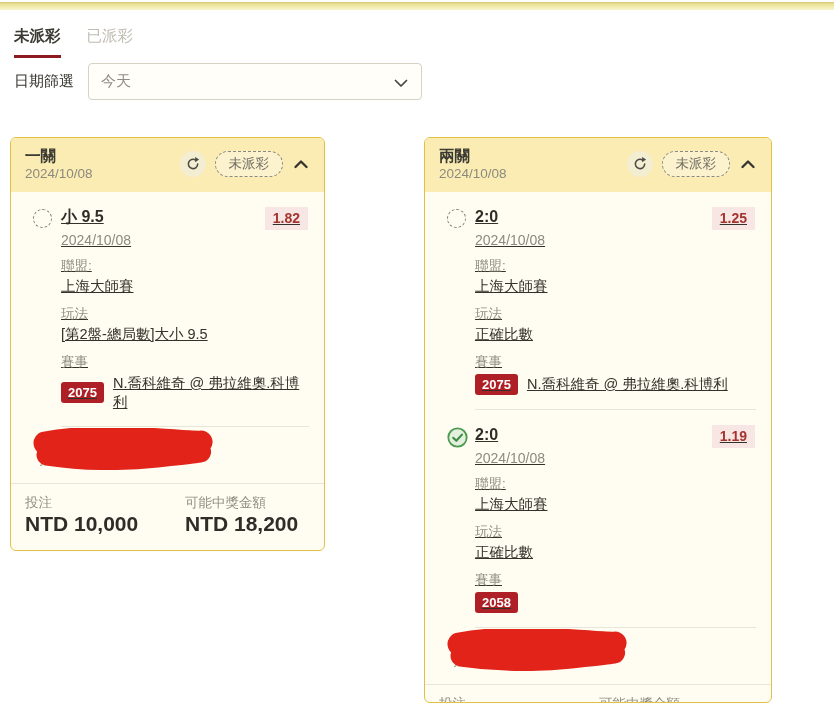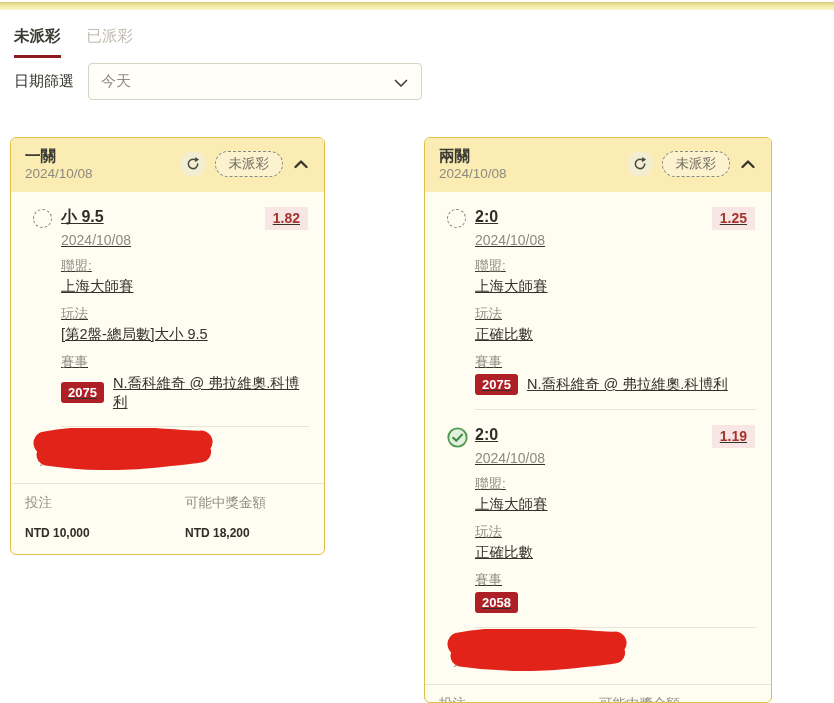--- a/index.html
+++ b/index.html
@@ -64,21 +64,21 @@
 
   
   .betid-area { position:relative; height:56px; }
   .betid-text { position:absolute; left:28px; top:24px; font-size:13.5px; color:#9a978e; }
   .scribble { position:absolute; left:18px; top:1px; }
 
   
   .card-footer { border-top:1px solid #e8e5d9; padding:10px 14px 14px 14px; display:flex; }
   .footer-col:first-child { width:160px; }
   .footer-label { font-size:13.5px; color:#918e85; }
-  .footer-value { font-size:12px; font-weight:bold; color:#2e2d28; margin-top:14px; }
+  .footer-value { font-size:21px; font-weight:bold; color:#2e2d28; margin-top:0; }
 </style>
 </head>
 <body>
 
 <div id="screen">
 
   <div class="top-strip"></div>
 
   <div class="tabs">
     <div class="tab active">未派彩</div>

